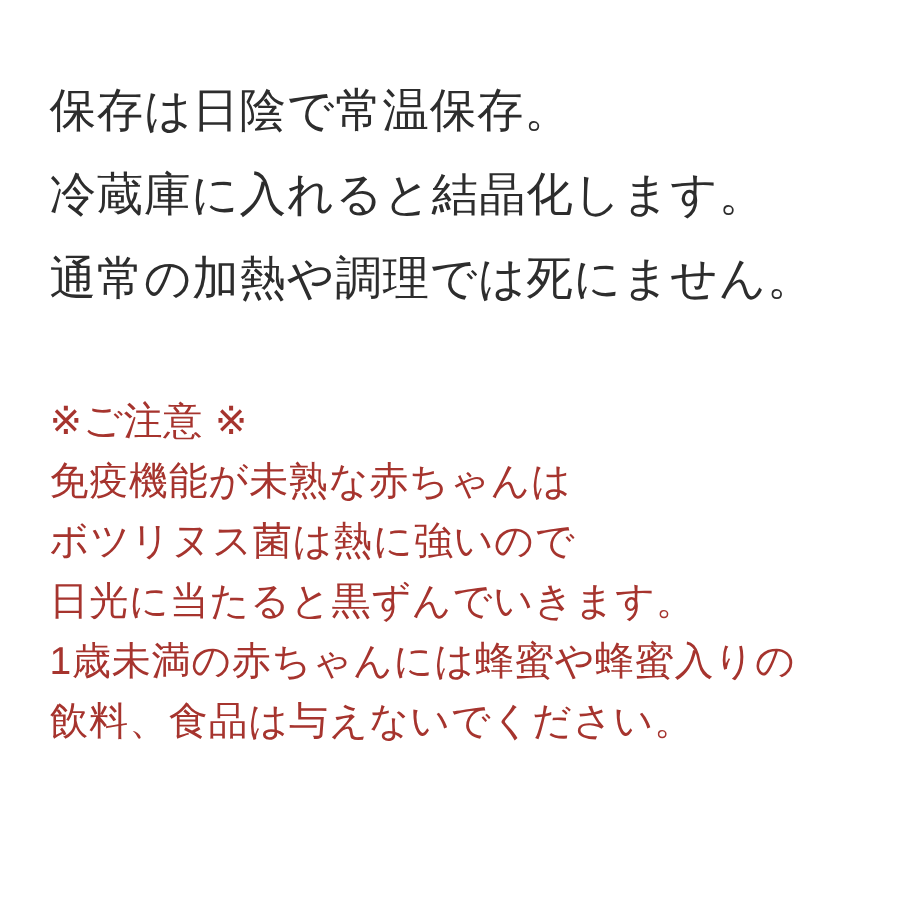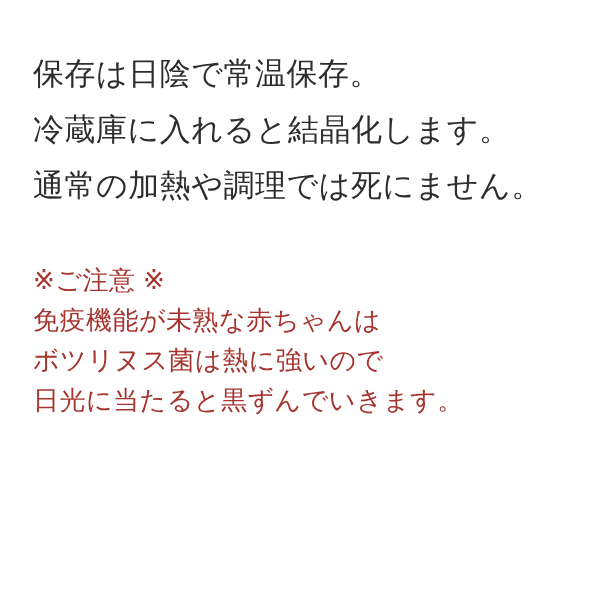--- a/index.html
+++ b/index.html
@@ -53,15 +53,17 @@
     <div>保存は日陰で常温保存。</div>
     <div>冷蔵庫に入れると結晶化します。</div>
     <div>通常の加熱や調理では死にません。</div>
   </div>
 
   <div class="caution-notice">
     <div>※ご注意 ※</div>
     <div>免疫機能が未熟な赤ちゃんは</div>
     <div>ボツリヌス菌は熱に強いので</div>
     <div>日光に当たると黒ずんでいきます。</div>
+    <div>1歳未満の赤ちゃんには蜂蜜や蜂蜜入りの</div>
+    <div>飲料、食品は与えないでください。</div>
   </div>
 
 </div>
 
 </body></html>

